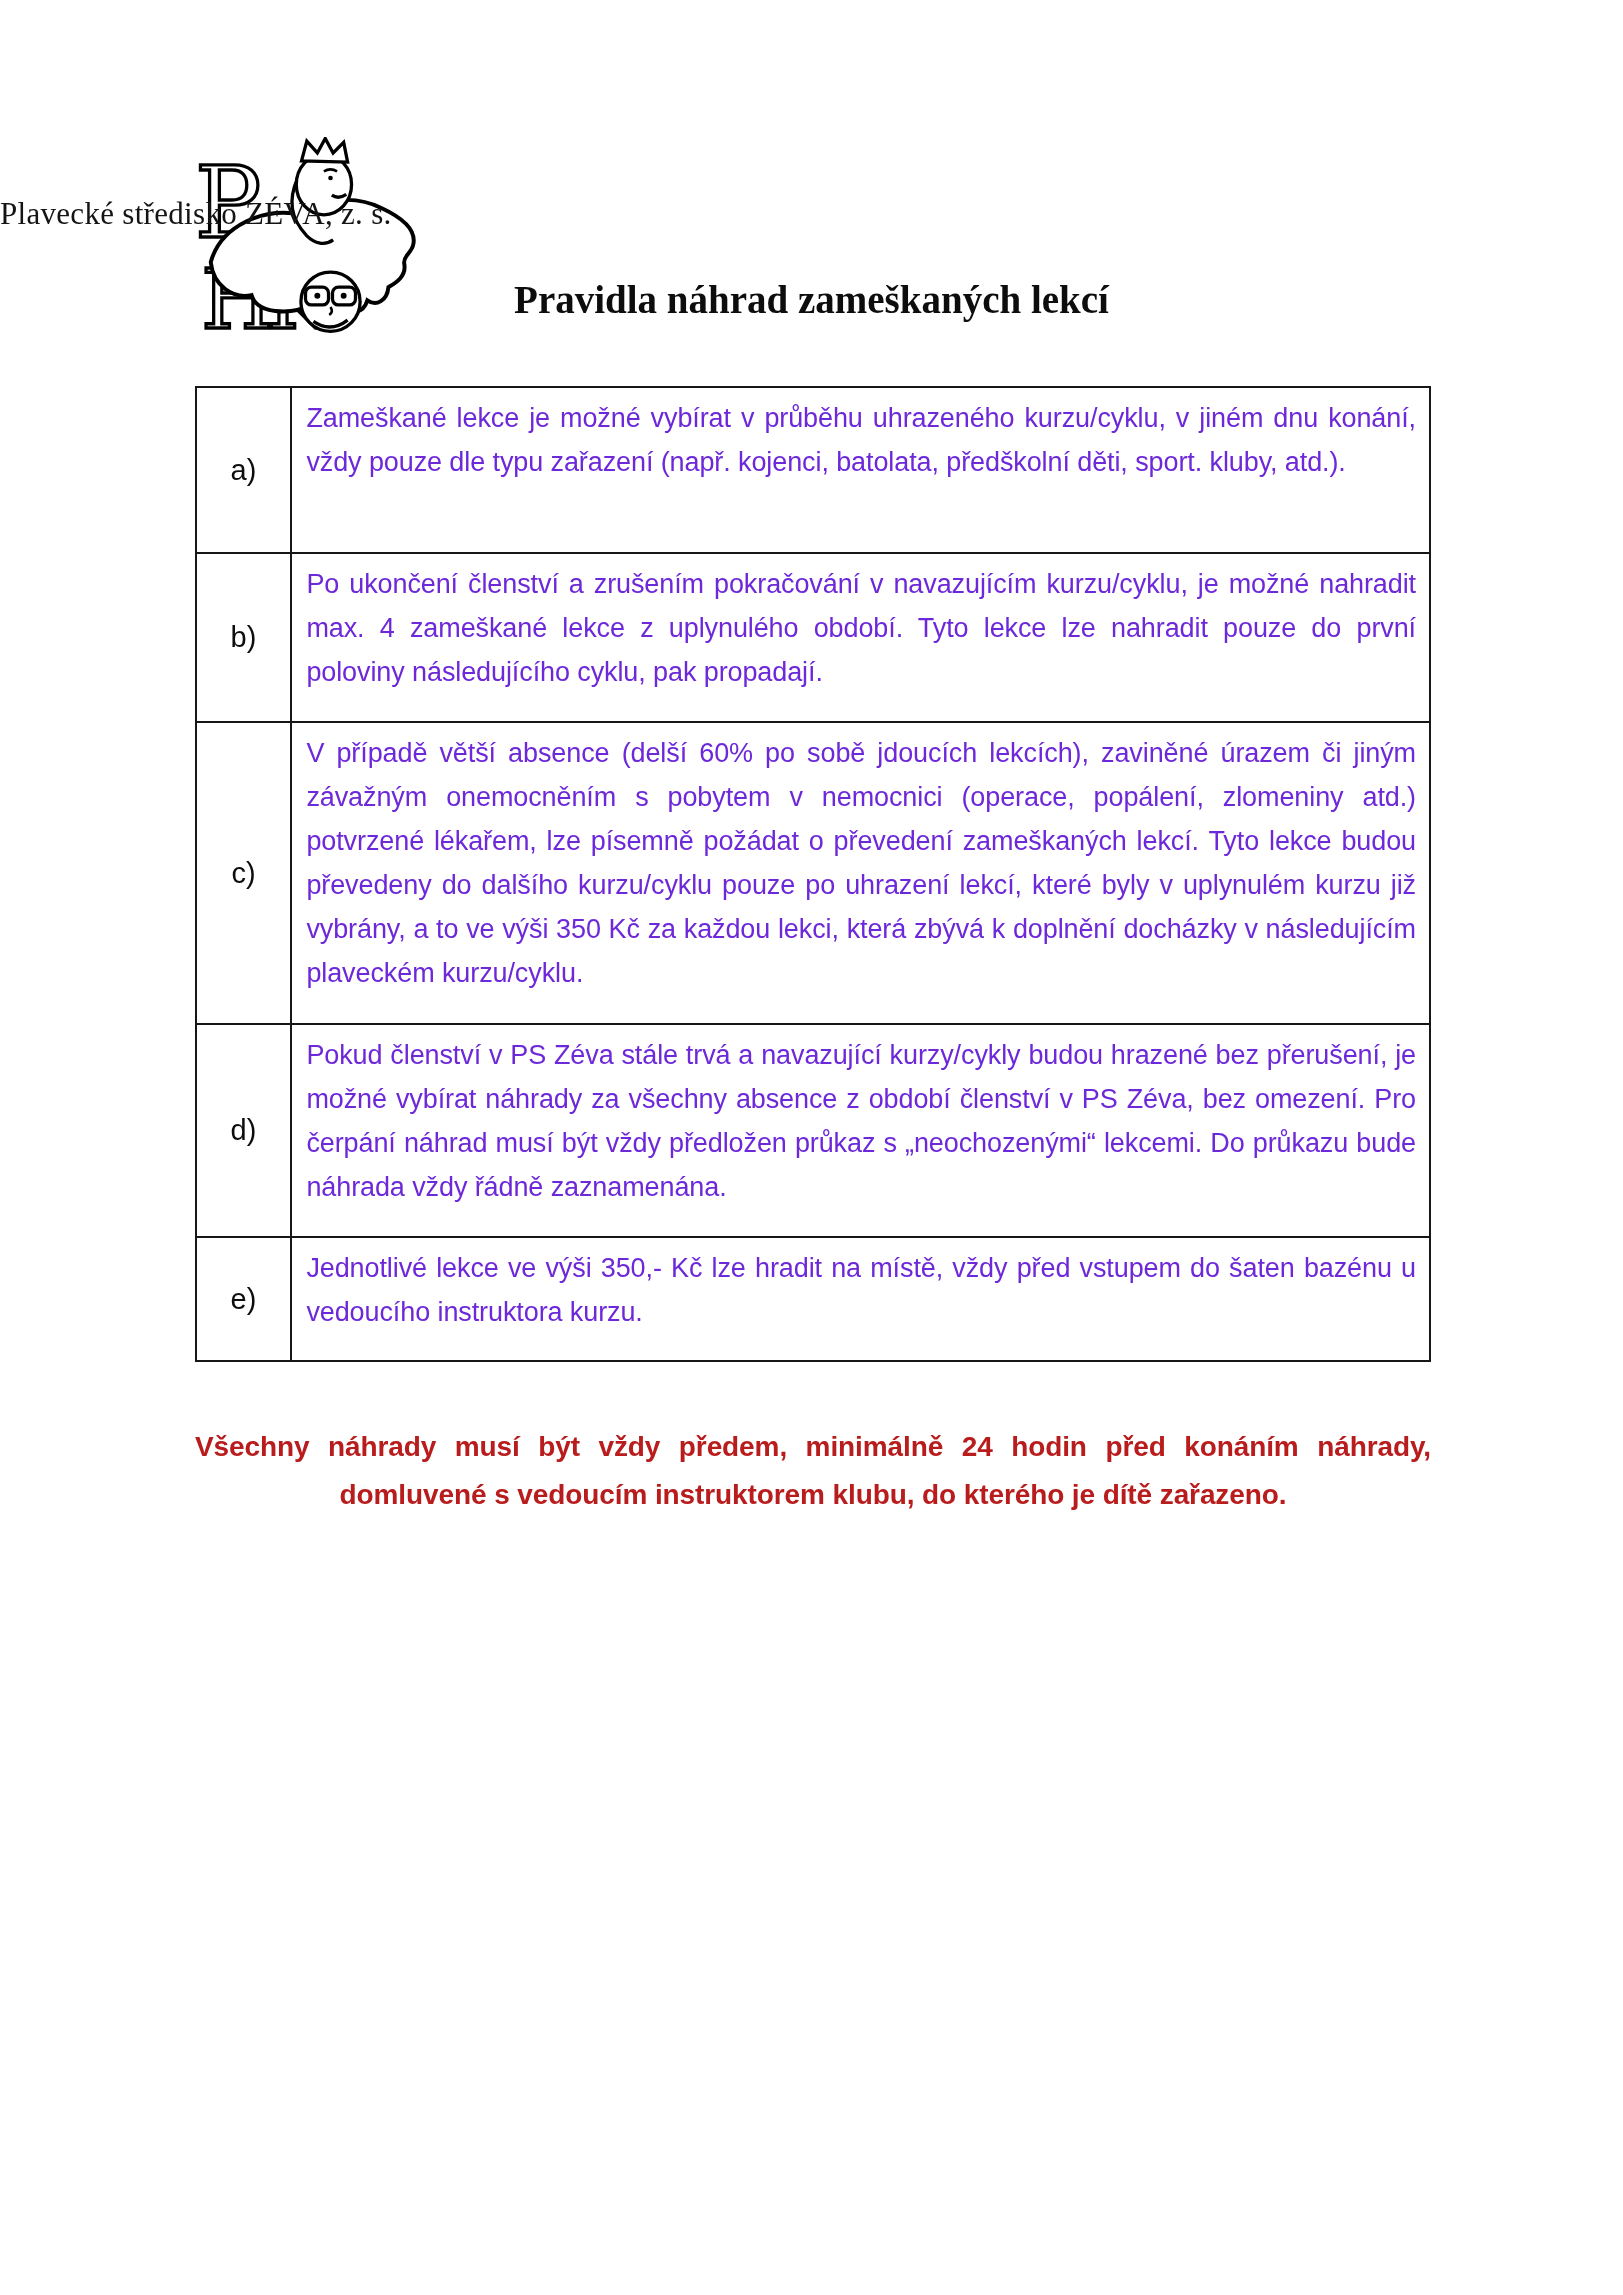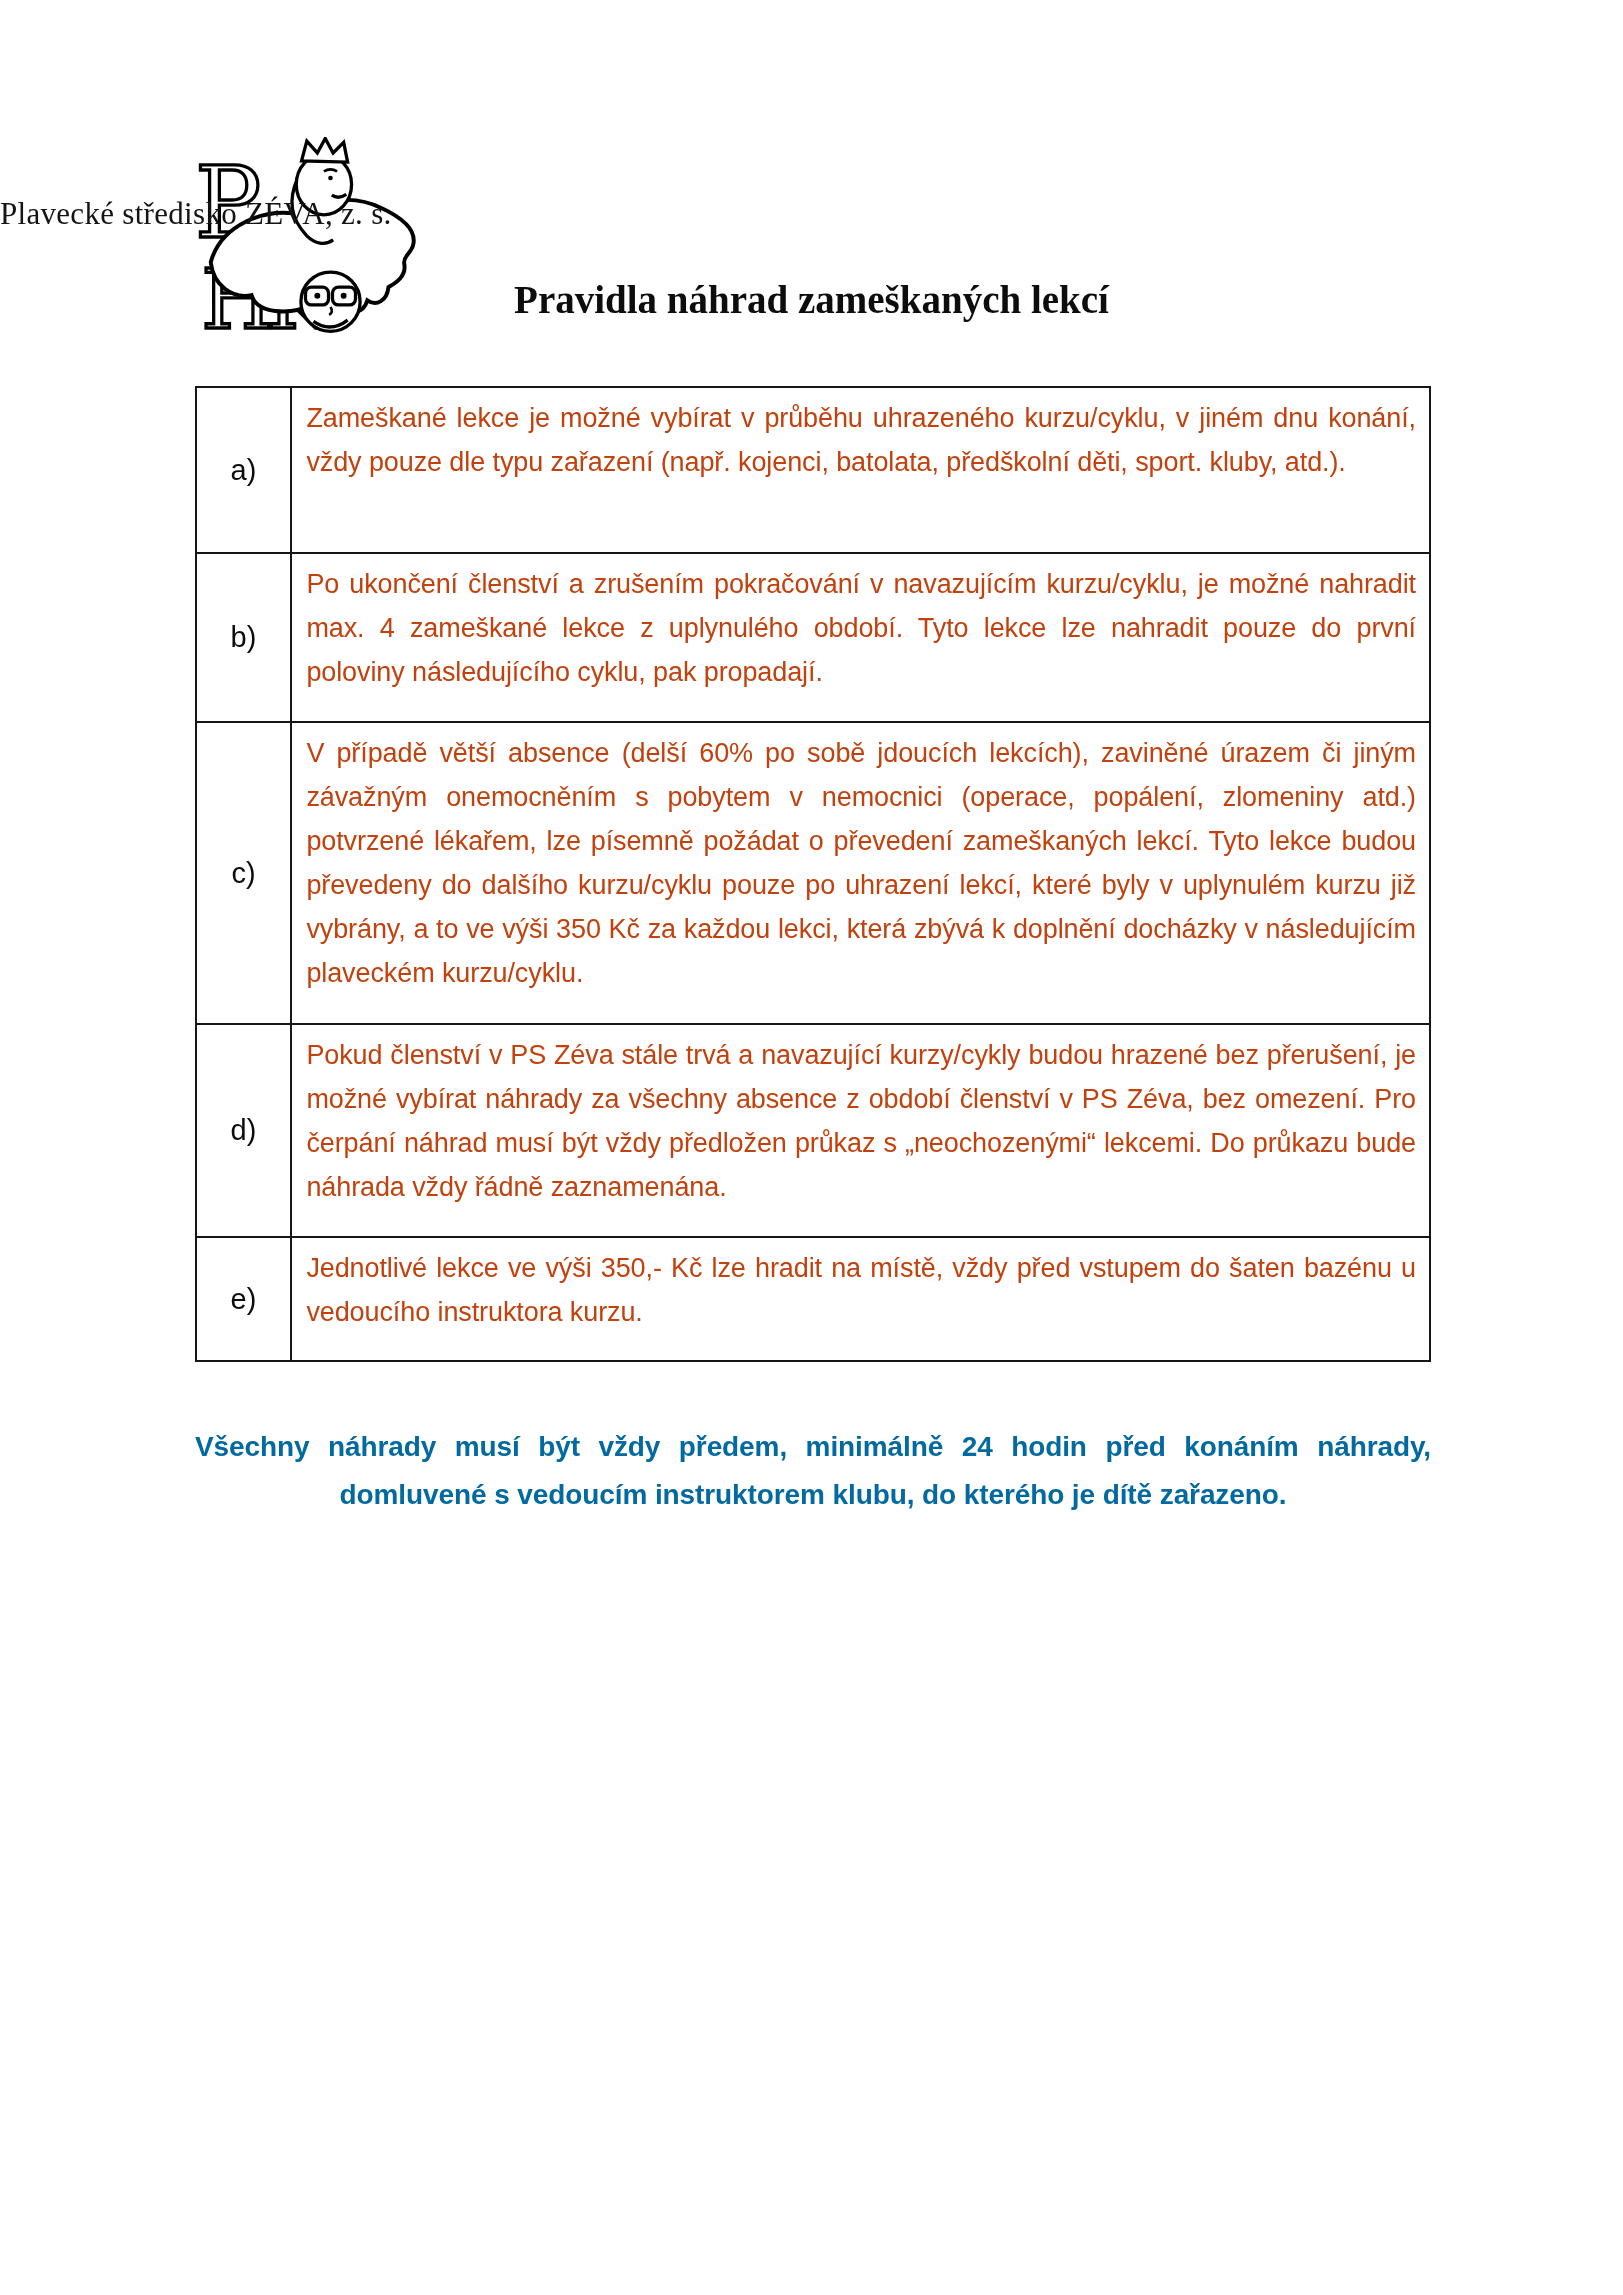--- a/index.html
+++ b/index.html
@@ -73,21 +73,21 @@
     box-sizing: border-box;
   }
   .rule-text {
     flex: 1 1 auto;
     box-sizing: border-box;
     padding: 7.9px 13px 5.2px 14.4px;
     font-size: 27px;
     line-height: 44px;
     letter-spacing: -0.1px;
     text-align: justify;
-    color: #c2410c;
+    color: #6d28d9;
   }
   .row-a { min-height: 164px; }
   .row-b { min-height: 167px; }
   .row-c { min-height: 300px; }
   .row-d { min-height: 211px; }
   .row-e { min-height: 122px; }
 
   
   .notice {
     position: absolute;
@@ -164,19 +164,19 @@
     <div class="rule-row row-d">
       <div class="rule-letter">d)</div>
       <div class="rule-text">Pokud členství v PS Zéva stále trvá a navazující kurzy/cykly budou hrazené bez přerušení, je možné vybírat náhrady za všechny absence z období členství v PS Zéva, bez omezení. Pro čerpání náhrad musí být vždy předložen průkaz s „neochozenými“ lekcemi. Do průkazu bude náhrada vždy řádně zaznamenána.</div>
     </div>
     <div class="rule-row row-e">
       <div class="rule-letter">e)</div>
       <div class="rule-text">Jednotlivé lekce ve výši 350,- Kč lze hradit na místě, vždy před vstupem do šaten bazénu u vedoucího instruktora kurzu.</div>
     </div>
   </div>
 
-  <div class="notice" style="color: #0369a1;">
+  <div class="notice" style="color: #b91c1c;">
     <div class="line-justified">Všechny náhrady musí být vždy předem, minimálně 24 hodin před konáním náhrady,</div>
     <div class="line-left">domluvené s vedoucím instruktorem klubu, do kterého je dítě zařazeno.</div>
   </div>
 
 </div>
 
 
 </body></html>

